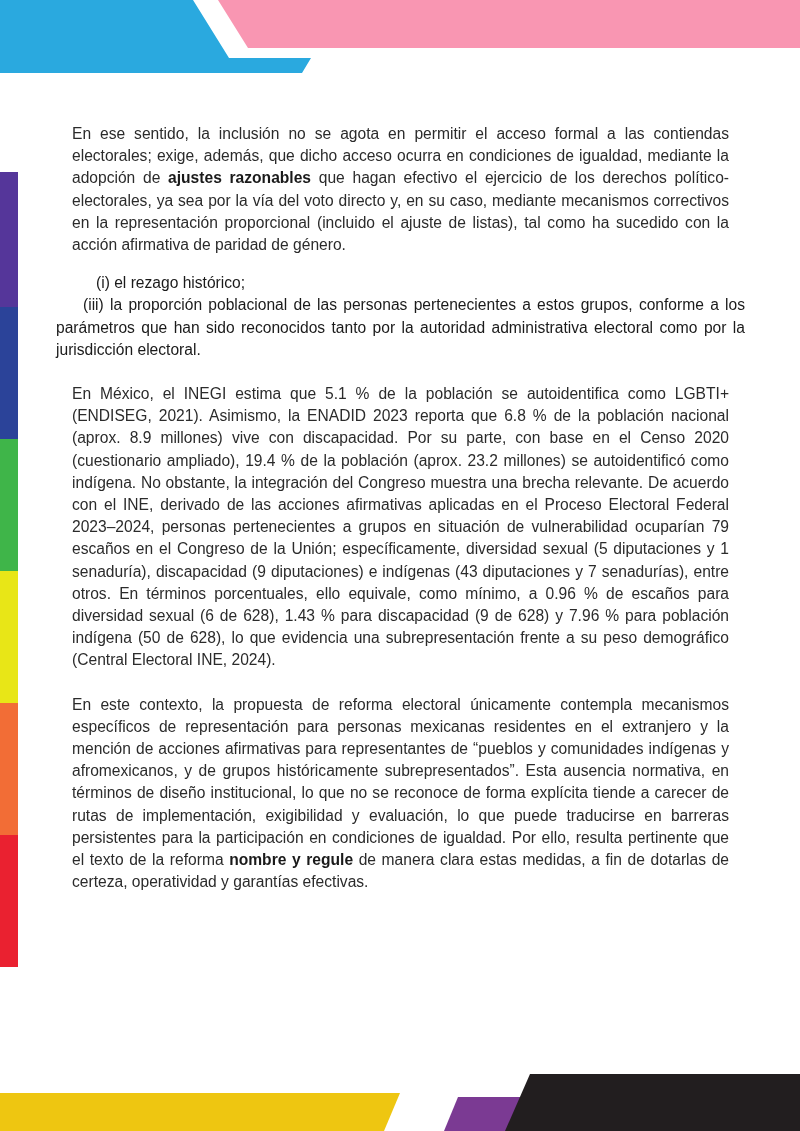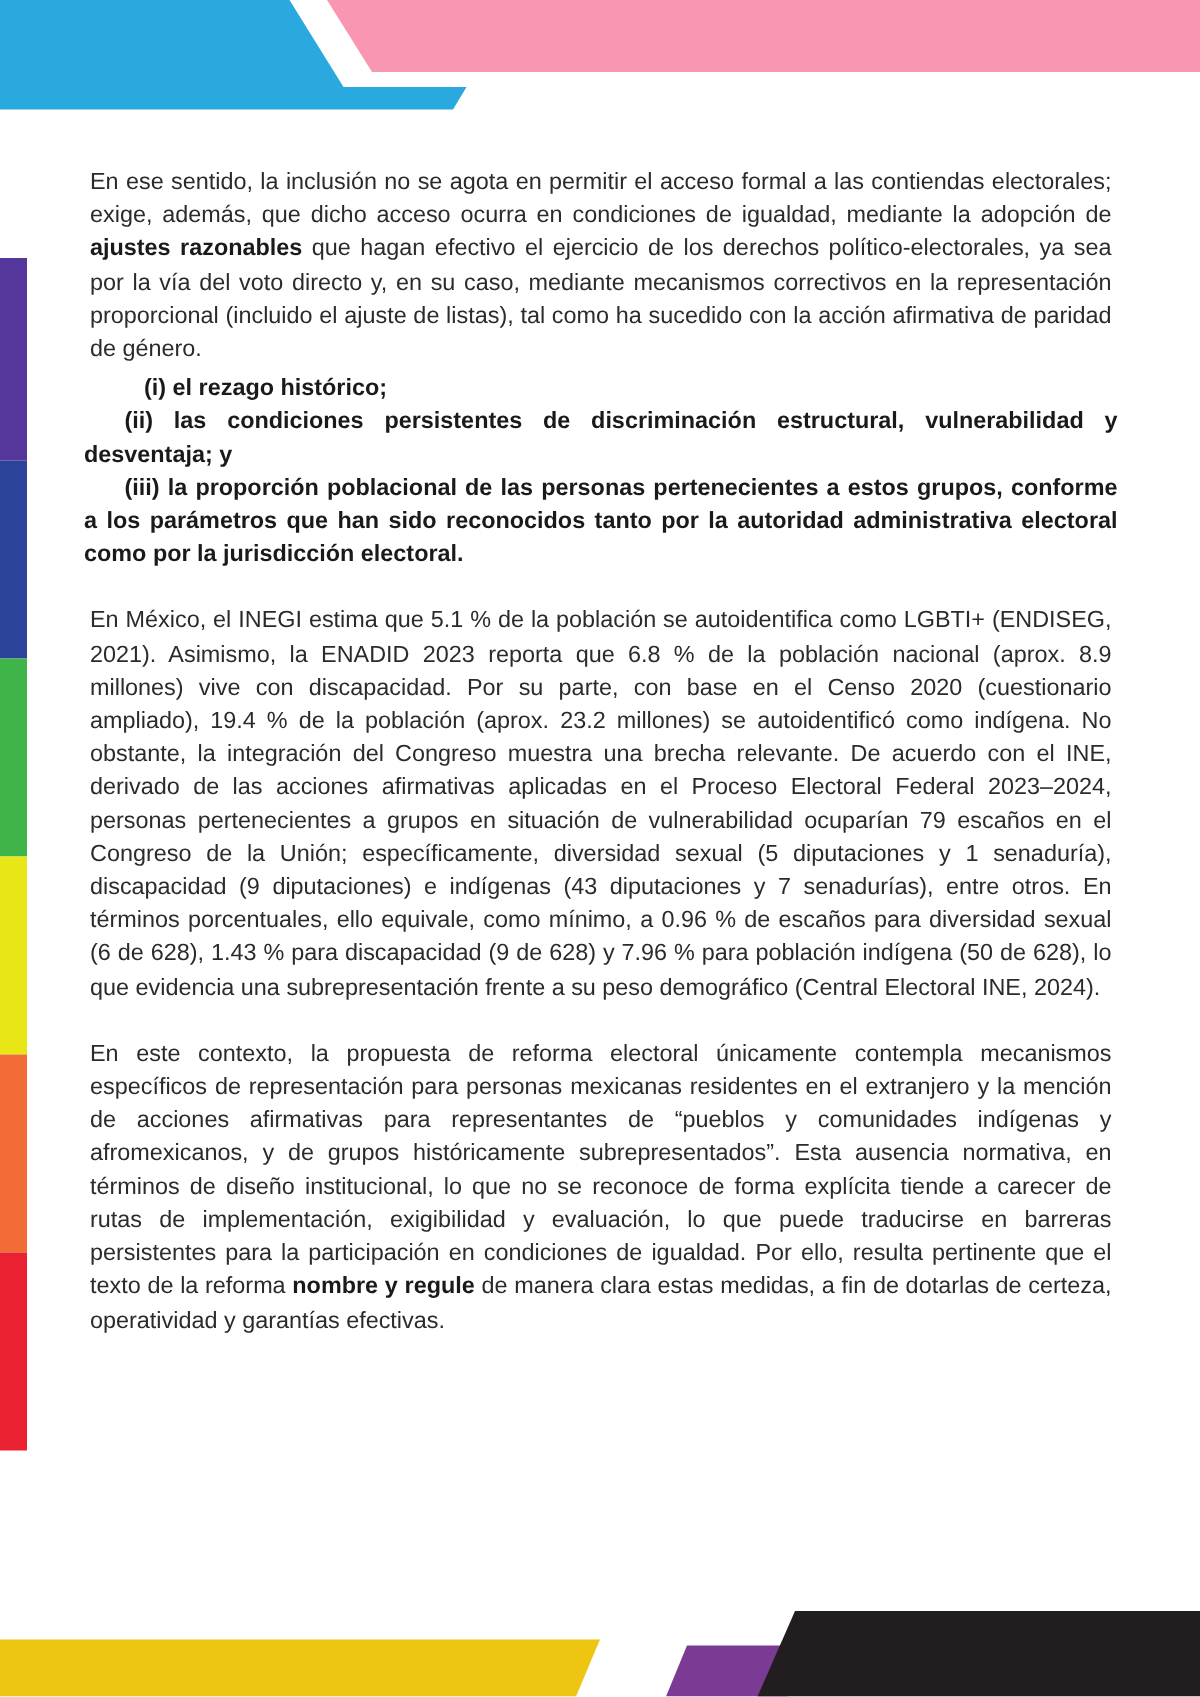--- a/index.html
+++ b/index.html
@@ -1,24 +1,24 @@
 <!DOCTYPE html>
 <html><head>
 <meta charset="utf-8">
 <style>
   html, body { margin: 0; padding: 0; }
   body { width: 800px; height: 1131px; position: relative; background: #ffffff; overflow: hidden;
          font-family: "Liberation Sans", "DejaVu Sans", sans-serif; color: #2b2b2b; }
   .deco { position: absolute; left: 0; top: 0; }
   .stripe { position: absolute; left: 0; width: 18px; }
   .content { position: absolute; left: 56px; top: 107px; width: 689px; font-size: 15.6px; line-height: 22.2px; }
-  .content p { margin: 4px; text-align: justify; }
+  .content p { margin: 16px; text-align: justify; }
   .content p.gap { margin-top: 22px; }
   .content b { font-weight: bold; color: #1a1a1a; }
-  .item { font-weight: bold; color: #1a1a1a; text-align: justify; }
+  .item { font-weight: normal; color: #1a1a1a; text-align: justify; }
   .item.i1 { padding-left: 40px; }
   .item.i2, .item.i3 { text-indent: 27px; }
 </style>
 </head>
 <body>
 
 <svg class="deco" width="800" height="80" viewBox="0 0 800 80">
   <polygon points="0,0 193,0 229,58 311,58 302,73 0,73" fill="#2aa9df"></polygon>
   <polygon points="218,0 800,0 800,48 248,48" fill="#f996b2"></polygon>
 </svg>
@@ -29,21 +29,20 @@
   <div class="stripe" style="top:439px;height:132px;background:#3fb549;"></div>
   <div class="stripe" style="top:571px;height:132px;background:#e8e617;"></div>
   <div class="stripe" style="top:703px;height:132px;background:#f26d36;"></div>
   <div class="stripe" style="top:835px;height:132px;background:#ea2130;"></div>
 </div>
 
 <div class="content">
   <p><span>En ese sentido, la inclusión no se agota en permitir el acceso formal a las contiendas electorales; exige, además, que dicho acceso ocurra en condiciones de igualdad, mediante la adopción de </span><b>ajustes razonables</b><span> que hagan efectivo el ejercicio de los derechos político-electorales, ya sea por la vía del voto directo y, en su caso, mediante mecanismos correctivos en la representación proporcional (incluido el ajuste de listas), tal como ha sucedido con la acción afirmativa de paridad de género.</span></p>
 
   <div class="item i1">(i) el rezago histórico;</div>
-  <div class="item i2">(ii) las condiciones persistentes de discriminación estructural, vulnerabilidad y desventaja; y</div>
   <div class="item i3">(iii) la proporción poblacional de las personas pertenecientes a estos grupos, conforme a los parámetros que han sido reconocidos tanto por la autoridad administrativa electoral como por la jurisdicción electoral.</div>
 
   <p class="gap">En México, el INEGI estima que 5.1 % de la población se autoidentifica como LGBTI+ (ENDISEG, 2021). Asimismo, la ENADID 2023 reporta que 6.8 % de la población nacional (aprox. 8.9 millones) vive con discapacidad. Por su parte, con base en el Censo 2020 (cuestionario ampliado), 19.4 % de la población (aprox. 23.2 millones) se autoidentificó como indígena. No obstante, la integración del Congreso muestra una brecha relevante. De acuerdo con el INE, derivado de las acciones afirmativas aplicadas en el Proceso Electoral Federal 2023–2024, personas pertenecientes a grupos en situación de vulnerabilidad ocuparían 79 escaños en el Congreso de la Unión; específicamente, diversidad sexual (5 diputaciones y 1 senaduría), discapacidad (9 diputaciones) e indígenas (43 diputaciones y 7 senadurías), entre otros. En términos porcentuales, ello equivale, como mínimo, a 0.96 % de escaños para diversidad sexual (6 de 628), 1.43 % para discapacidad (9 de 628) y 7.96 % para población indígena (50 de 628), lo que evidencia una subrepresentación frente a su peso demográfico (Central Electoral INE, 2024).</p>
 
   <p class="gap"><span>En este contexto, la propuesta de reforma electoral únicamente contempla mecanismos específicos de representación para personas mexicanas residentes en el extranjero y la mención de acciones afirmativas para representantes de “pueblos y comunidades indígenas y afromexicanos, y de grupos históricamente subrepresentados”. Esta ausencia normativa, en términos de diseño institucional, lo que no se reconoce de forma explícita tiende a carecer de rutas de implementación, exigibilidad y evaluación, lo que puede traducirse en barreras persistentes para la participación en condiciones de igualdad. Por ello, resulta pertinente que el texto de la reforma </span><b>nombre y regule</b><span> de manera clara estas medidas, a fin de dotarlas de certeza, operatividad y garantías efectivas.</span></p>
 </div>
 
 <svg class="deco" width="800" height="1131" viewBox="0 0 800 1131" style="pointer-events:none;">
   <polygon points="0,1093 400,1093 384,1131 0,1131" fill="#eec611"></polygon>
   <polygon points="458,1097 540,1097 525,1131 444,1131" fill="#7b3a93"></polygon>

